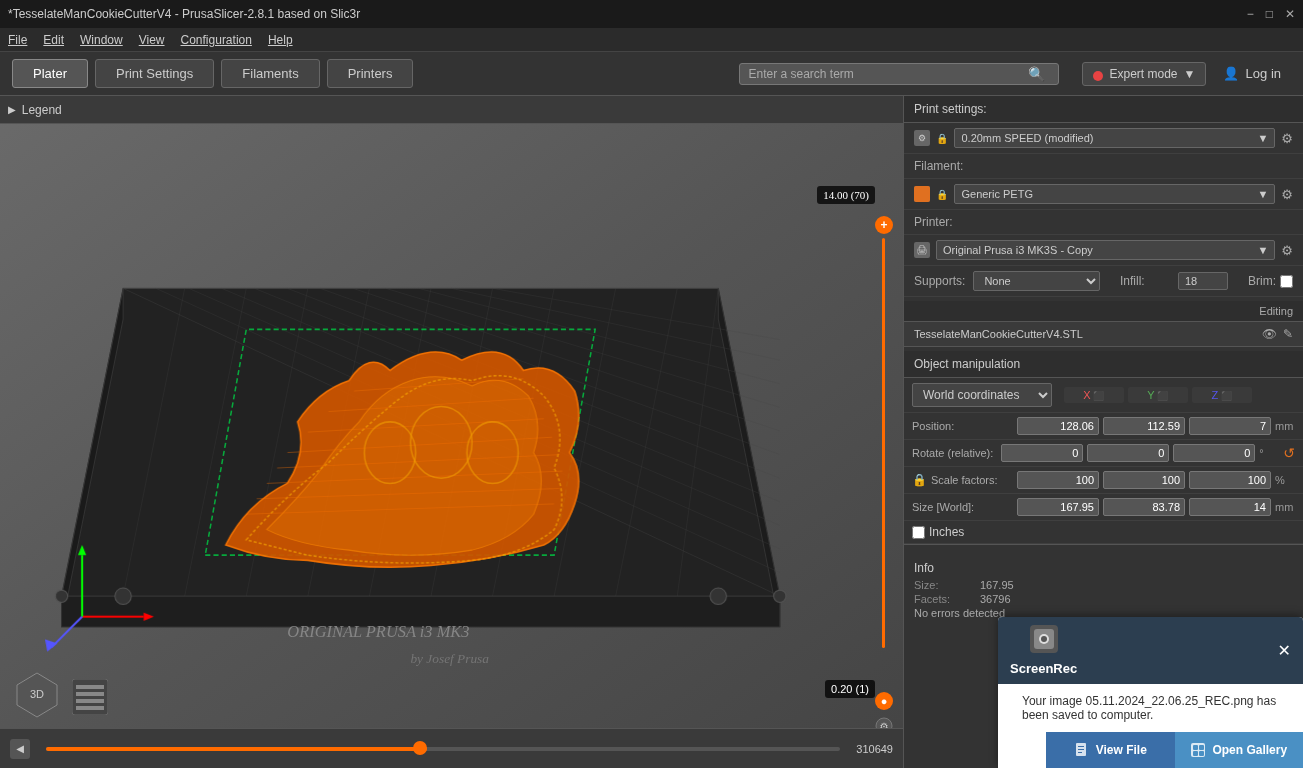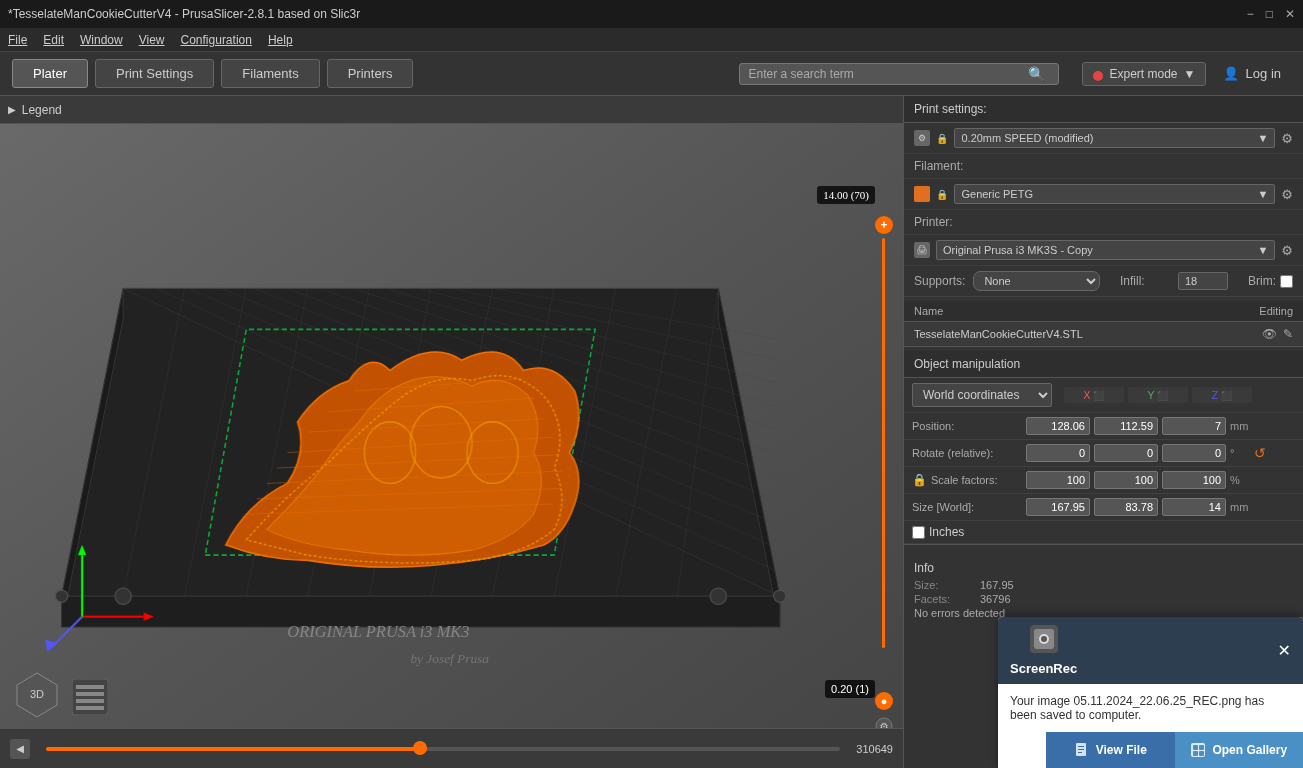--- a/index.html
+++ b/index.html
@@ -245,21 +245,21 @@
       padding: 5px 10px;
       gap: 8px;
       border-bottom: 1px solid #3f3f3f;
     }
     .inline-label { color: #aaa; font-size: 12px; min-width: 50px; }
     .inline-select {
       background: #444;
       border: 1px solid #666;
       color: #ccc;
       padding: 2px 6px;
-      border-radius: 7px;
+      border-radius: 2px;
       font-size: 11px;
       flex: 1;
     }
     .inline-input {
       background: #444;
       border: 1px solid #666;
       color: #ccc;
       padding: 2px 6px;
       border-radius: 2px;
       font-size: 11px;
@@ -317,21 +317,21 @@
       font-size: 12px;
       width: 140px;
     }
     .coord-input-box {
       background: #555;
       border: 1px solid #777;
       color: #fff;
       padding: 2px 4px;
       border-radius: 2px;
       font-size: 11px;
-      width: 64px;
+      width: 82px;
       text-align: right;
     }
     .unit-label { font-size: 11px; color: #999; min-width: 20px; }
     .manip-row {
       display: flex;
       align-items: center;
       padding: 4px 8px;
       gap: 4px;
       border-bottom: 1px solid #3f3f3f;
     }
@@ -368,21 +368,21 @@
     }
     #screenrec-title { color: #fff; font-size: 13px; font-weight: bold; display: flex; align-items: center; gap: 8px; flex-direction: column; }
     .screenrec-logo {
       width: 28px; height: 28px;
       background: #555;
       border-radius: 4px;
       display: flex; align-items: center; justify-content: center;
       color: #fff; font-size: 10px;
     }
     #screenrec-close { color: #fff; cursor: pointer; font-size: 16px; }
-    #screenrec-body { padding: 10px 12px; font-size: 12px; color: #333; background: #fff; }
+    #screenrec-body { padding: 10px 24px; font-size: 12px; color: #333; background: #fff; }
     #screenrec-footer { display: flex; background: #fff; margin-left: 48px; }
     .screenrec-btn {
       flex: 1;
       padding: 10px 0;
       text-align: center;
       border: none;
       cursor: pointer;
       font-size: 12px;
       font-weight: bold;
       display: flex; align-items: center; justify-content: center; gap: 6px;
@@ -654,21 +654,20 @@
       <span style="margin-left:12px;" class="inline-label">Infill:</span>
       <input type="text" class="inline-input" value="18" style="">
       <span style="margin-left:12px;" class="checkbox-label">
         <span>Brim:</span>
         <input type="checkbox" style="">
       </span>
     </div>
 
     <div id="objects-table">
       <div class="table-header">
-        <span class="th th-name">Name</span>
         <span class="th th-editing">Editing</span>
       </div>
       <div class="table-row-item">
         <span class="obj-name">TesselateManCookieCutterV4.STL</span>
         <span class="obj-icon">👁</span>
         <span class="obj-icon">✎</span>
       </div>
     </div>
 
     <div id="object-manip">

